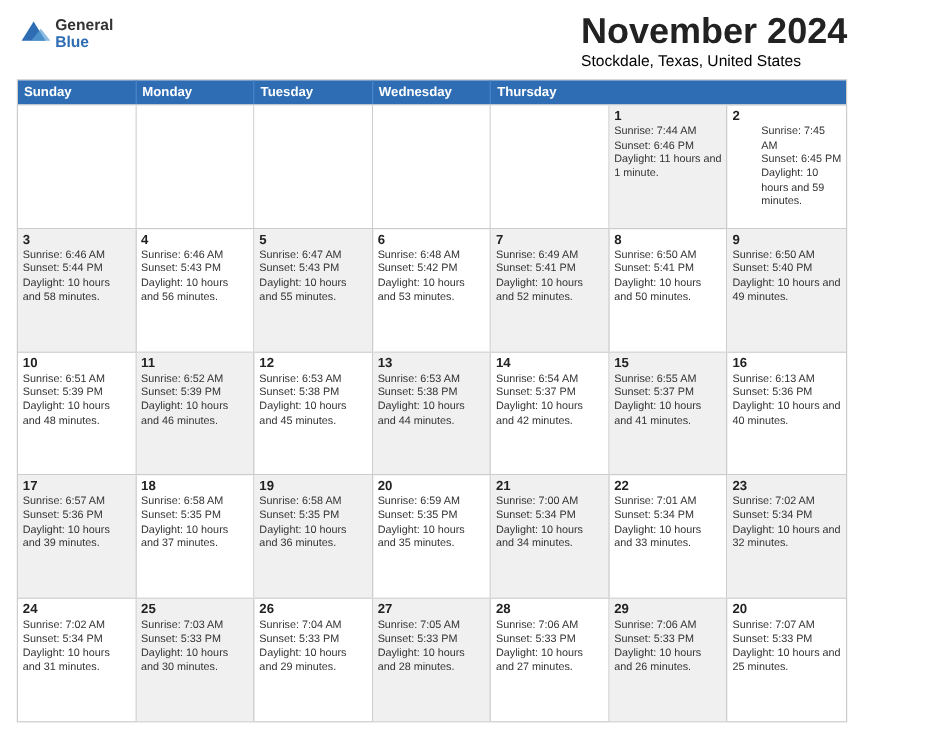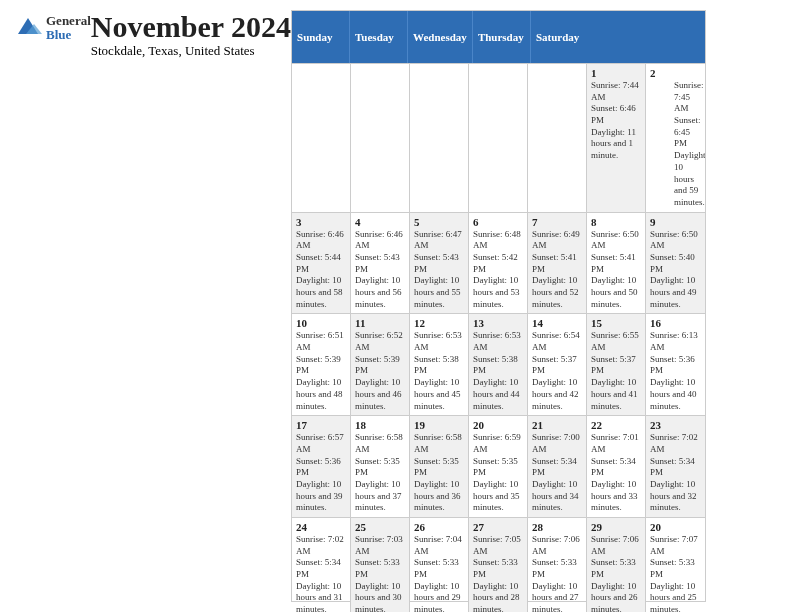--- a/index.html
+++ b/index.html
@@ -8,22 +8,21 @@
       background: #fff;
       width: 792px;
       height: 612px;
       overflow: hidden;
     }
     .page {
       width: 720px;
       height: 612px;
       padding: 10px 14px 10px 14px;
       display: flex;
-      flex-direction: row;
-      font-family: Liberation Serif, serif;
+      flex-direction: column;
     }
     .header {
       display: flex;
       align-items: flex-start;
       justify-content: space-between;
       margin-bottom: 8px;
     }
     .logo {
       display: flex;
       align-items: center;
@@ -69,21 +68,21 @@
     }
     .cal-header {
       display: grid;
       grid-template-columns: repeat(7, 1fr);
       background: #2e6db4;
     }
     .cal-header-cell {
       color: #fff;
       font-size: 11px;
       font-weight: bold;
-      padding: 20px 5px;
+      padding: 4px 5px;
       border-right: 1px solid #4a85c8;
       text-align: left;
     }
     .cal-header-cell:last-child { border-right: none; }
     .cal-body {
       flex: 1;
       display: flex;
       flex-direction: column;
     }
     .cal-row {
@@ -135,24 +134,24 @@
     </div>
     <div class="title-block">
       <div class="month-title">November 2024</div>
       <div class="location">Stockdale, Texas, United States</div>
     </div>
   </div>
 
   <div class="calendar">
     <div class="cal-header">
     <div class="cal-header-cell">Sunday</div>
+        <div class="cal-header-cell">Monday</div>
         <div class="cal-header-cell">Tuesday</div>
         <div class="cal-header-cell">Wednesday</div>
         <div class="cal-header-cell">Thursday</div>
-        <div class="cal-header-cell">Saturday</div>
       </div>
     <div class="cal-body">
     <div class="cal-row">
           <div class="cal-cell empty"></div>
           <div class="cal-cell empty"></div>
           <div class="cal-cell empty"></div>
           <div class="cal-cell empty"></div>
           <div class="cal-cell empty"></div>
           <div class="cal-cell shaded">
             <span class="day-num">1</span>

